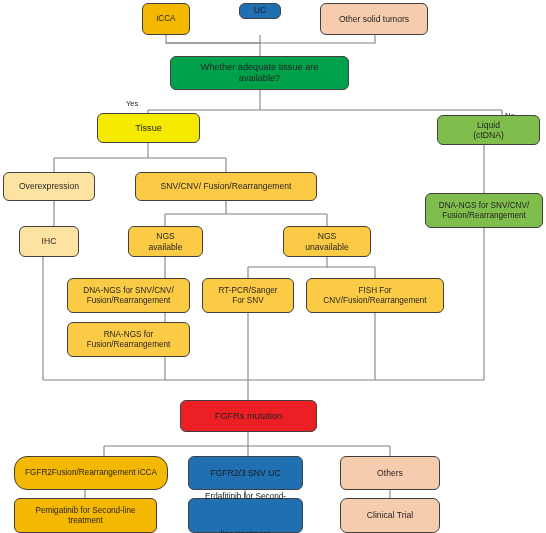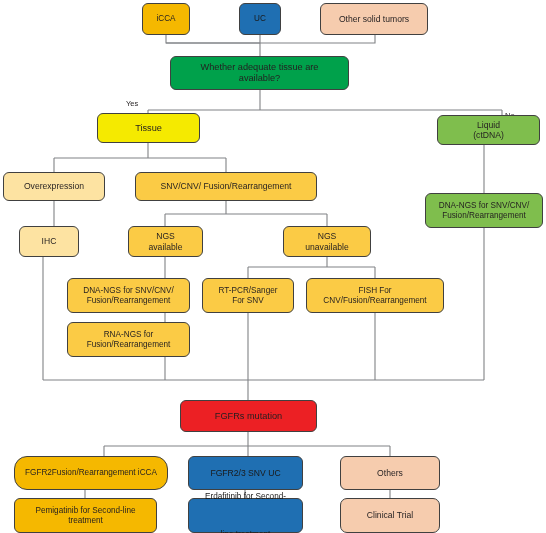--- a/index.html
+++ b/index.html
@@ -74,42 +74,42 @@
     </g>
   </svg>
 
   <div class="lbl" style="left:126px;top:99px;">Yes</div>
   <div class="lbl" style="left:505px;top:99px;margin-top:12px;">No</div>
 
   <div class="node t8" style="left:142px;top:3px;width:48px;height:32px;background:#F5B800;">
     <span>iCCA</span>
   </div>
 
-  <div class="node t8" style="left:239px;top:3px;width:42px;height:32px;background:#1F6FB2;color:#1a1a1a;">
+  <div class="node t8" style="left:239px;top:3px;width:42px;height:16px;background:#1F6FB2;color:#1a1a1a;">
     <span>UC</span>
   </div>
 
   <div class="node t85" style="left:320px;top:3px;width:108px;height:32px;background:#F6CCAE;">
     <span>Other solid tumors</span>
   </div>
 
   <div class="node t9" style="left:170px;top:56px;width:179px;height:34px;background:#00A14B;">
     <span>Whether adequate tissue are available?</span>
   </div>
 
   <div class="node t9" style="left:97px;top:113px;width:103px;height:30px;background:#F5EA00;">
     <span>Tissue</span>
   </div>
 
   <div class="node t85" style="left:437px;top:115px;width:103px;height:30px;background:#7FBE4D;flex-direction:column;">
     <span>Liquid</span>
     <span>(ctDNA)</span>
   </div>
 
-  <div class="node t85" style="left:3px;top:172px;width:102px;height:29px;background:#FDE3A2;">
+  <div class="node t85" style="left:3px;top:172px;width:92px;height:29px;background:#FDE3A2;">
     <span>Overexpression</span>
   </div>
 
   <div class="node t85" style="left:135px;top:172px;width:182px;height:29px;background:#FBCB45;">
     <span>SNV/CNV/ Fusion/Rearrangement</span>
   </div>
 
   <div class="node t8" style="left:425px;top:193px;width:118px;height:35px;background:#7FBE4D;flex-direction:column;">
     <span>DNA-NGS for SNV/CNV/</span>
     <span>Fusion/Rearrangement</span>

